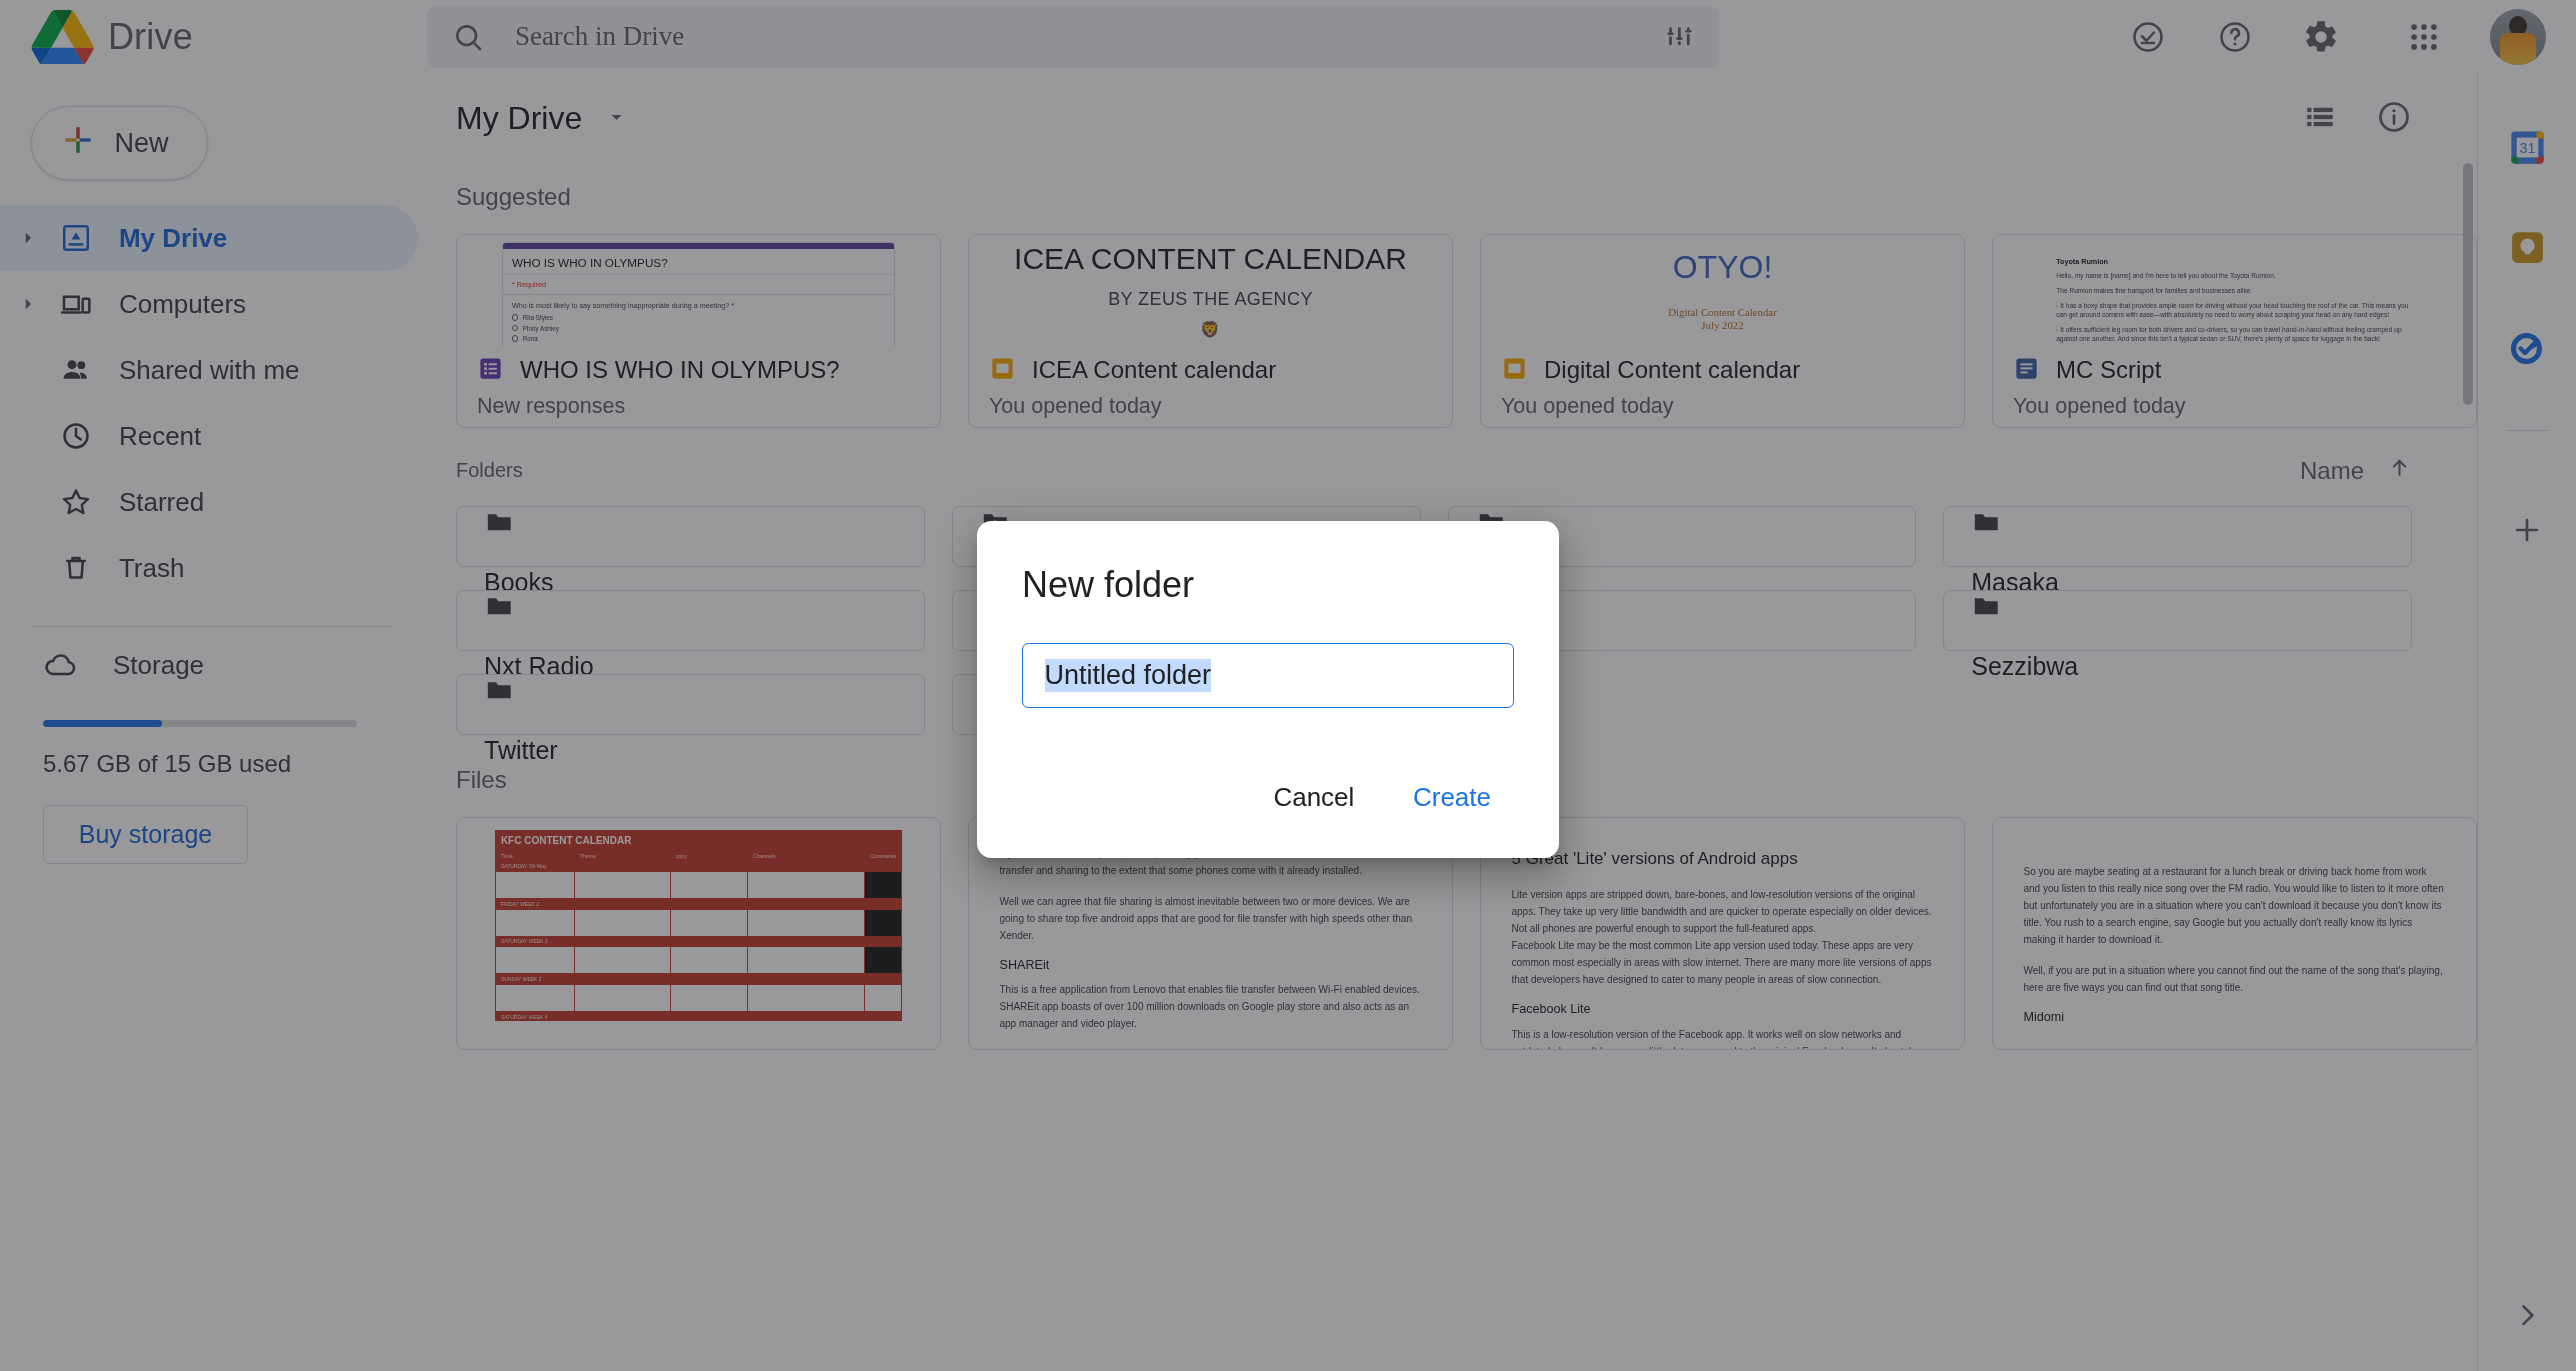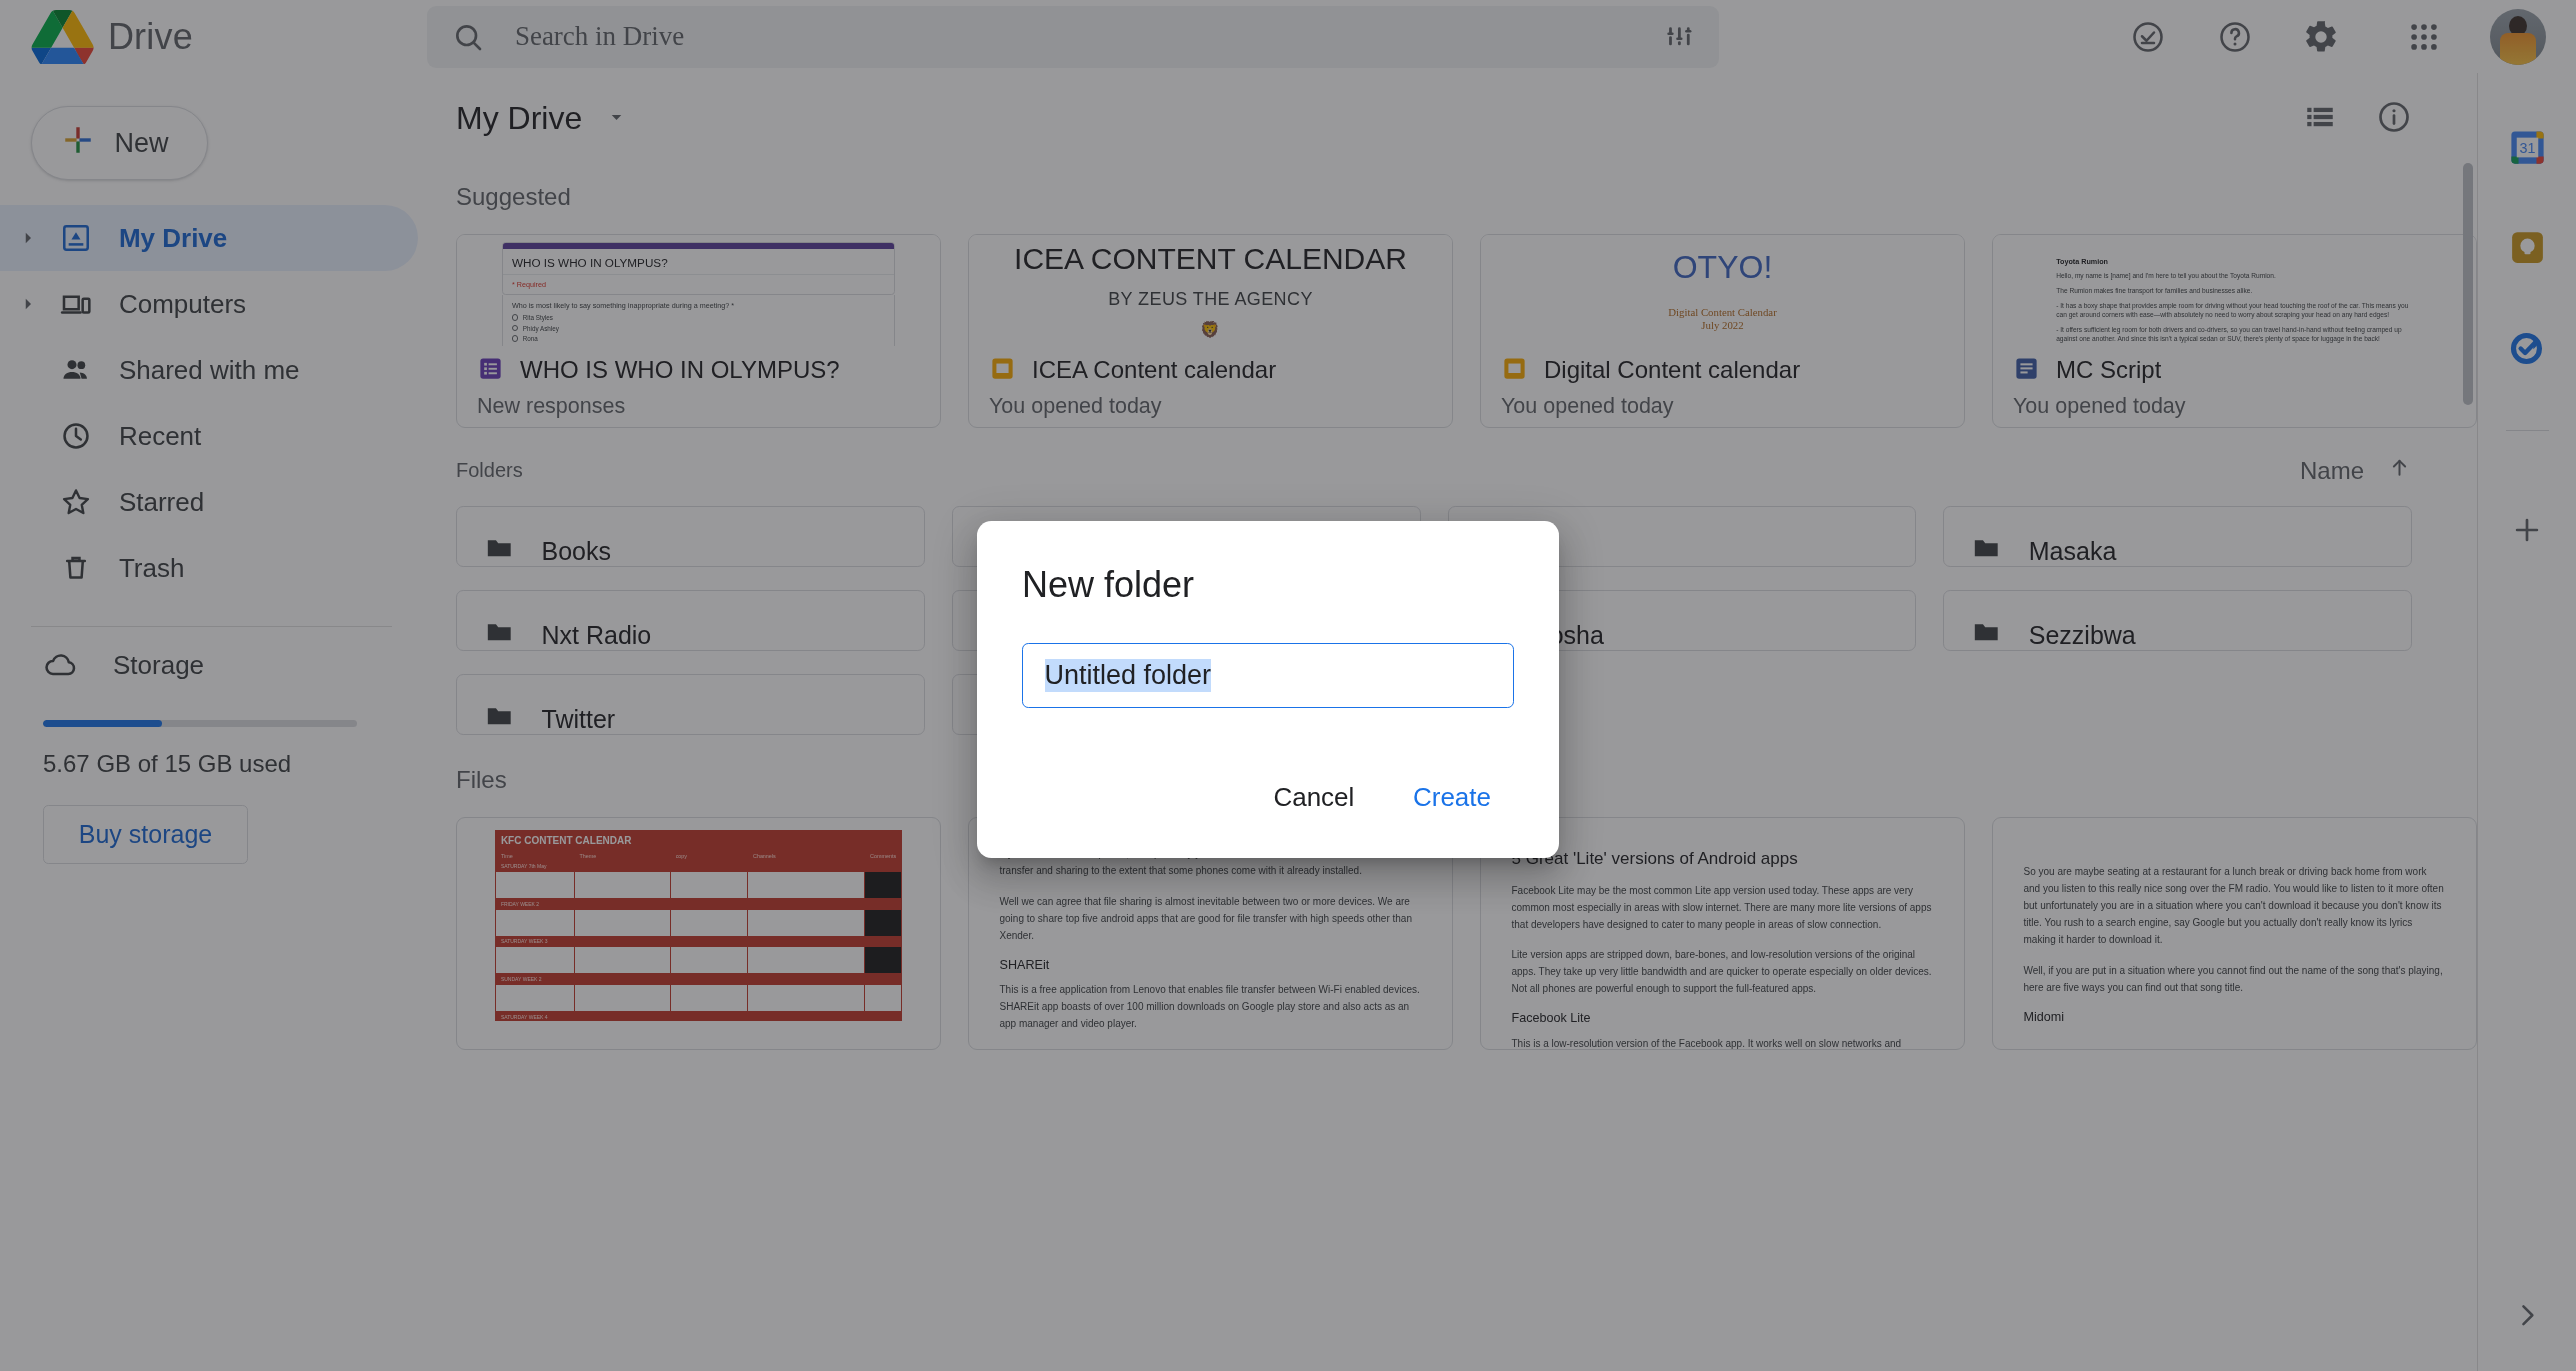--- a/index.html
+++ b/index.html
@@ -148,21 +148,21 @@
   .kfc-r td { border: 0.9px solid #c0392b; font-size: 4.5px; color: #333; padding: 1.8px 3.6px; vertical-align: top;}
   .kfc-img { background: #1a1a1a; width: 30.5px; }
 
   
   .folders-head { display: flex; align-items: center; padding: 27px 65px 0 34px; }
   .folders-head .lbl { font-size: 20px; color: #5f6368; }
   .sortbtn { margin-left: auto; display: flex; align-items: center; gap: 23px; color: #5f6368; font-size: 24px; cursor: pointer; }
   .folder-grid { display: grid; grid-template-columns: repeat(4, 1fr); gap: 23px 27px; padding: 20px 65px 0 34px; }
   .folder {
     height: 61px; border: 0.9px solid #dadce0; border-radius: 7.2px; background: #fff;
-    display: flex; align-items: flex-end; padding-left: 27px; gap: 27px; cursor: pointer;
+    display: flex; align-items: flex-start; padding-left: 27px; gap: 27px; cursor: pointer; flex-direction: column;
   }
   .folder .fname { font-size: 25px; color: #202124; }
 
   
   .vscroll { position: absolute; top: 90px; right: 3.6px; width: 10.8px; height: 1140px; }
   .vscroll i { display: block; width: 10.8px; border-radius: 5.4px; background: #bdc1c6; height: 242px; }
 
   
   .rail { position: absolute; top: 73px; right: 0; width: 99px; height: 1299px;
     background: #fff; border-left: 0.9px solid #e0e0e0; display: flex; flex-direction: column;
@@ -708,22 +708,22 @@
           <h5>SHAREit</h5>
           <p>This is a free application from Lenovo that enables file transfer between Wi-Fi enabled devices. SHAREit app boasts of over 100 million downloads on Google play store and also acts as an app manager and video player.</p>
         </div>
           </div>
       </div>
 
       <div class="file-card">
         <div class="file-thumb">
             <div class="txt-thumb">
           <h4>5 Great 'Lite' versions of Android apps</h4>
+          <p style="margin-top:12.6px">Lite version apps are stripped down, bare-bones, and low-resolution versions of the original apps. They take up very little bandwidth and are quicker to operate especially on older devices. Not all phones are powerful enough to support the full-featured apps.</p>
           <p>Facebook Lite may be the most common Lite app version used today. These apps are very common most especially in areas with slow internet. There are many more lite versions of apps that developers have designed to cater to many people in areas of slow connection.</p>
-          <p style="margin-top:12.6px">Lite version apps are stripped down, bare-bones, and low-resolution versions of the original apps. They take up very little bandwidth and are quicker to operate especially on older devices. Not all phones are powerful enough to support the full-featured apps.</p>
           <h5>Facebook Lite</h5>
           <p>This is a low-resolution version of the Facebook app. It works well on slow networks and outdated phones. It burns very little data compared to the original Facebook app. It also takes up a little battery compared to the original Facebook app. It has notification.</p>
         </div>
           </div>
       </div>
 
       <div class="file-card">
         <div class="file-thumb">
             <div class="txt-thumb" style="padding-top:45px">
           <p>So you are maybe seating at a restaurant for a lunch break or driving back home from work and you listen to this really nice song over the FM radio. You would like to listen to it more often but unfortunately you are in a situation where you can't download it because you don't know its title. You rush to a search engine, say Google but you actually don't really know its lyrics making it harder to download it.</p>

